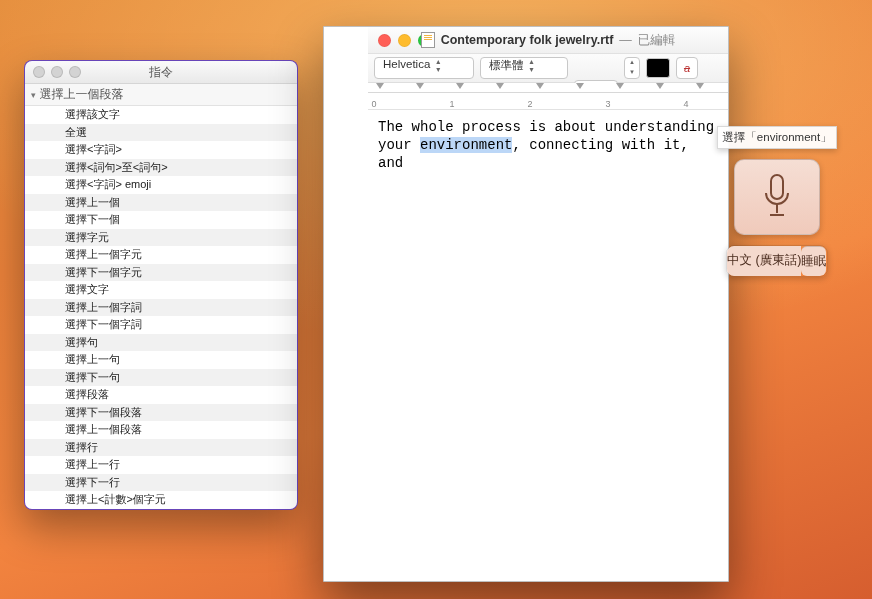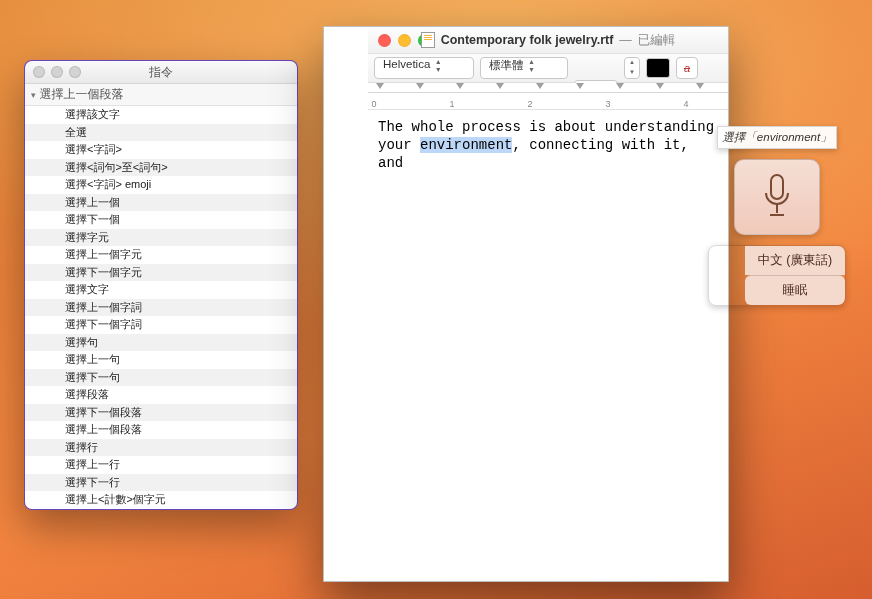--- a/index.html
+++ b/index.html
@@ -254,37 +254,35 @@
   }
   .dict-last {
     background: rgba(255,255,255,0.95);
     border:1px solid rgba(0,0,0,0.15);
     border-radius:0;
     font-size:11.5px;
     color:#333;
     padding: 3px 4px;
     white-space:nowrap;
     box-shadow:0 2px 6px rgba(0,0,0,0.2);
-    font-style:italic;
   }
   .dict-mic {
     width: 84px; height: 74px;
     border-radius:10px;
     background: linear-gradient(#f5ded4,#f0cabb);
     border:1px solid rgba(0,0,0,0.15);
     display:flex; align-items:center; justify-content:center;
     box-shadow:0 2px 6px rgba(0,0,0,0.2);
   }
   .dict-mic svg { width:34px; height:48px; }
   .dict-buttons {
-    display:flex; flex-direction:column; width:100px;
+    display:flex; flex-direction:row; width:100px;
     border:1px solid rgba(0,0,0,0.15);
     border-radius:8px; overflow:hidden;
     box-shadow:0 2px 6px rgba(0,0,0,0.2);
-    padding-left:36px;
   }
   .dict-btn {
     background:#f4d9cd;
     font-size:12.5px;
     color:#4a2c1e;
     text-align:center;
     padding:6px 0;
   }
   .dict-btn + .dict-btn { border-top:1px solid rgba(0,0,0,0.15);border-radius:6px; }
 </style>

